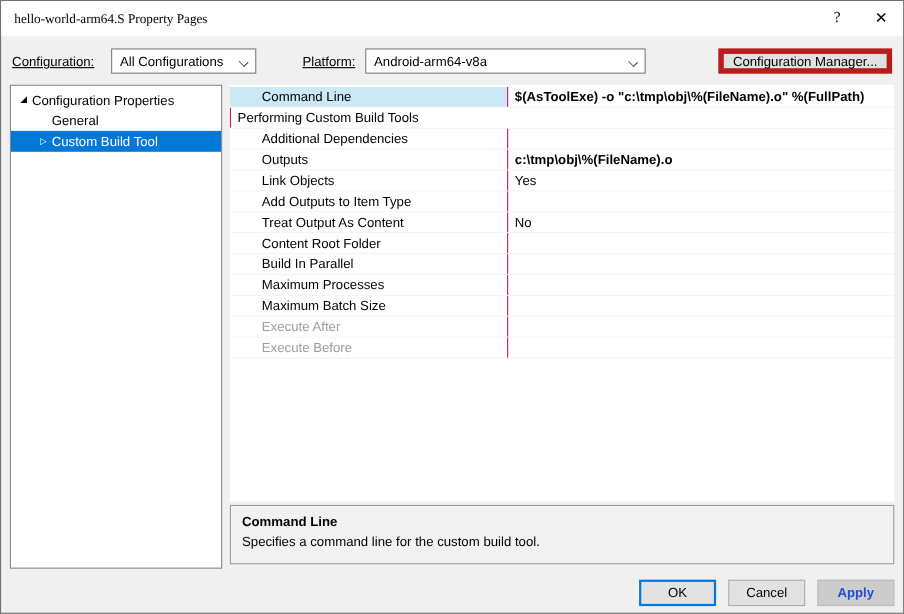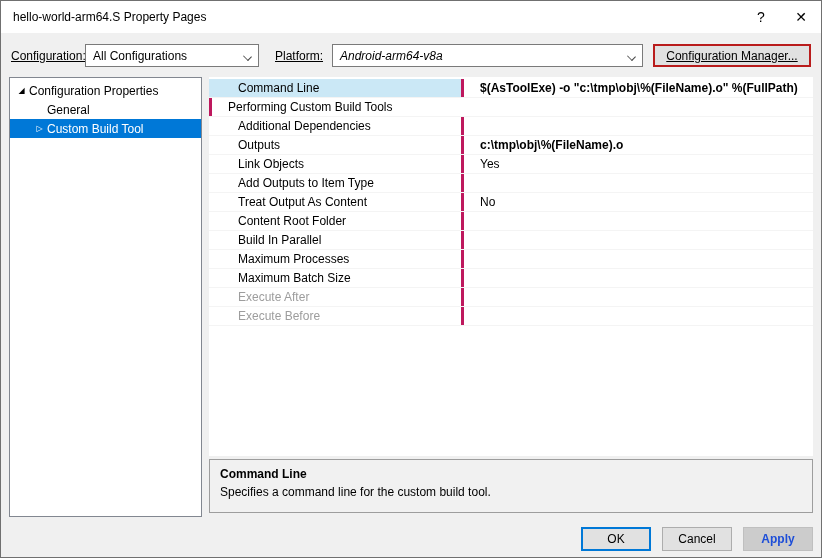--- a/index.html
+++ b/index.html
@@ -14,21 +14,21 @@
     position: relative;
     width: 822px; height: 558px;
     background: #f0f0f0;
     border: 1px solid #707070;
     overflow: hidden;
   }
   
   .titlebar {
     position: absolute; left: 0; top: 0; right: 0; height: 32px;
     background: #ffffff;
-    display: flex; align-items: center;
+    display: flex; align-items: center; font-family: Liberation Serif, serif;
   }
   .titlebar .title { flex: 1; padding-left: 12px; white-space: nowrap; }
   .tb-btn {
     width: 40px; height: 32px;
     display: flex; align-items: center; justify-content: center;
     font-size: 14px; cursor: default; color: #000;
   }
   
   .lbl { position: absolute; top: 48px; white-space: nowrap; text-decoration: underline; }
   .combo {
@@ -39,23 +39,23 @@
     overflow: hidden; white-space: nowrap;
   }
   .combo .chev {
     position: absolute; right: 7px; top: 8px;
     width: 7px; height: 7px;
     border-right: 1px solid #444; border-bottom: 1px solid #444;
     transform: rotate(45deg) scaleY(0.8);
   }
   .btn {
     position: absolute; height: 23px;
-    background: #e1e1e1; border: 2px solid #b91c1c;
+    background: #e1e1e1; border: 5px solid #b91c1c;
     display: flex; align-items: center; justify-content: center;
-    white-space: nowrap; cursor: default; text-decoration: underline;
+    white-space: nowrap; cursor: default;
   }
   
   .tree-panel {
     position: absolute; left: 8px; top: 76px;
     width: 193px; height: 440px;
     background: #fff; border: 1px solid #828790;
     padding-top: 3px;
     overflow: hidden;
   }
   .tree-item {
@@ -83,22 +83,22 @@
   }
   .cell-name {
     flex: 0 0 252px;
     display: flex; align-items: center;
     padding-left: 29px;
     white-space: nowrap; overflow: hidden;
   }
   .cell-value {
     flex: 1;
     display: flex; align-items: center;
-    padding-left: 16px;
-    border-left: 3px solid #be185d;
+    padding-left: 6px;
+    border-left: 1px solid #be185d;
     white-space: nowrap; overflow: hidden;
   }
   .grid-row.selected .cell-name { background: #cbe8f6; }
   .grid-row .bold { font-weight: bold; }
   .grid-row.disabled .cell-name { color: #9d9d9d; }
   
   .desc-panel {
     position: absolute; left: 208px; top: 458px;
     width: 604px; height: 54px;
     background: #f1f1f1; border: 1px solid #9d9d9d;
@@ -120,26 +120,26 @@
 
 <div class="dialog">
 
   <div class="titlebar">
     <span class="title">hello-world-arm64.S Property Pages</span>
     <span class="tb-btn">?</span>
     <span class="tb-btn">✕</span>
   </div>
 
   <span class="lbl" style="left:10px;">Configuration:</span>
-  <div class="combo" style="left:84px; width:174px;">
+  <div class="combo" style="left:100px; width:132px;">
     <span>All Configurations</span>
     <span class="chev"></span>
   </div>
   <span class="lbl" style="left:274px;">Platform:</span>
-  <div class="combo" style="left:331px; width:311px;font-style:italic;">
+  <div class="combo" style="left:331px; width:255px;">
     <span>Android-arm64-v8a</span>
     <span class="chev"></span>
   </div>
   <div class="btn" style="left:652px; top:43px; width:158px;">Configuration Manager...</div>
 
   <div class="tree-panel">
     <div class="tree-item ti-root">
       <span class="glyph">◢</span>
       <span>Configuration Properties</span>
     </div>

